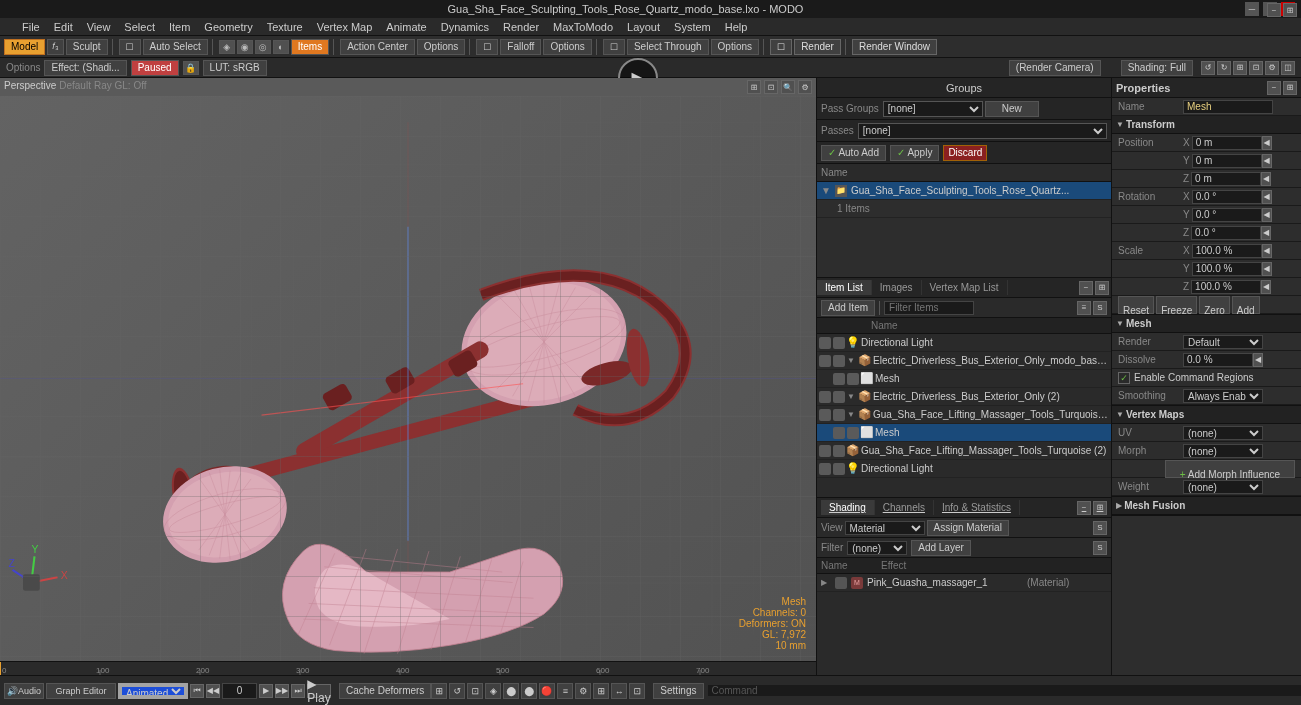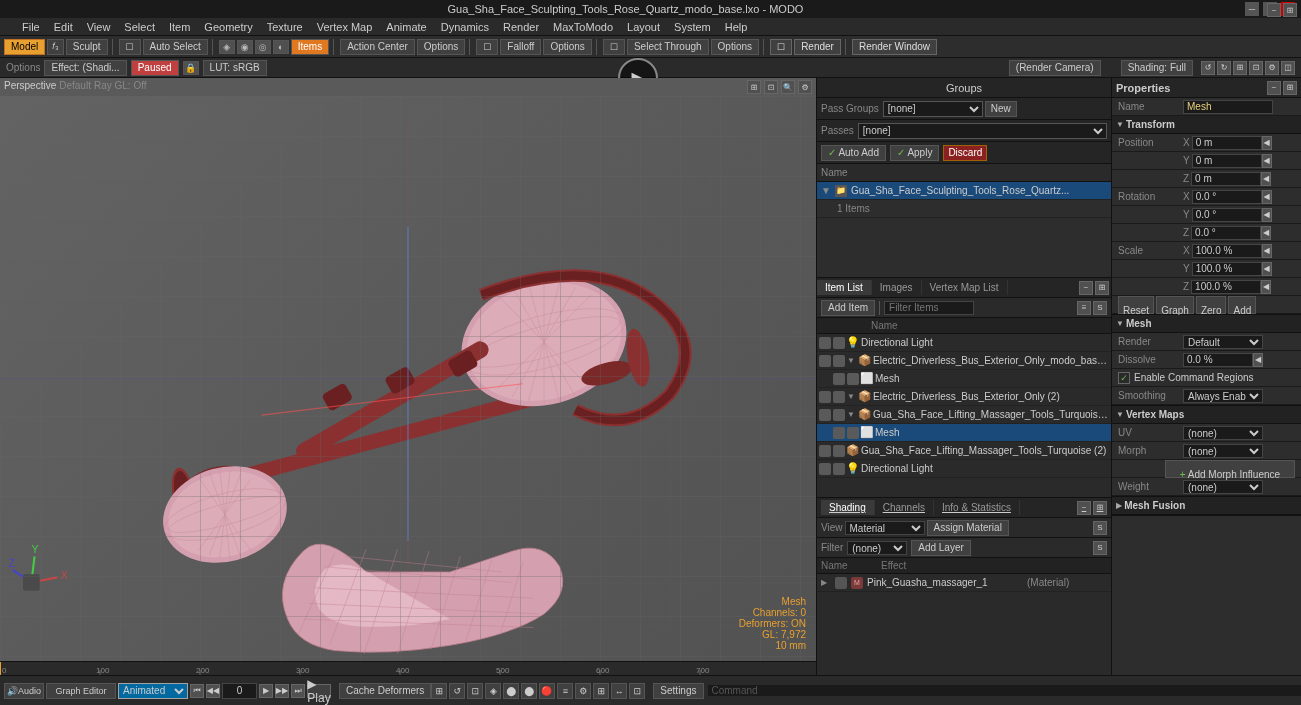--- a/index.html
+++ b/index.html
@@ -62,21 +62,21 @@
     #groups-list { flex: 1; background: #2d2d2d; overflow-y: auto; }
     .groups-item { height: 18px; display: flex; align-items: center; padding: 0 4px; gap: 4px; border-bottom: 1px solid #222; }
     .groups-item.selected { background: #1a4a7a; }
     .group-icon { width: 12px; height: 12px; background: #555; display: flex; align-items: center; justify-content: center; font-size: 8px; }
     .group-name { color: #ccc; font-size: 10px; flex: 1; overflow: hidden; text-overflow: ellipsis; white-space: nowrap; }
 
     
     #passes-row { height: 22px; background: #252525; display: flex; align-items: center; padding: 0 4px; gap: 4px; border-bottom: 1px solid #111; }
     #passes-row .label { color: #888; font-size: 10px; }
     #passes-row select { background: #1a1a1a; border: 1px solid #555; color: #ccc; font-size: 10px; height: 16px; width: 120px; }
-    .btn-new { background: #404040; border: 1px solid #555; color: #ccc; padding: 1px 5px; font-size: 10px; cursor: pointer; height: 16px; }
+    .btn-new { background: #404040; border: 1px solid #555; color: #ccc; padding: 1px 16px; font-size: 10px; cursor: pointer; height: 16px; }
 
     
     #auto-add-bar { background: #252525; height: 22px; display: flex; align-items: center; padding: 0 4px; gap: 4px; border-bottom: 1px solid #111; }
     .auto-add-btn { background: #404040; border: 1px solid #555; color: #ccc; padding: 1px 6px; font-size: 10px; cursor: pointer; height: 16px; display: flex; align-items: center; gap: 2px; }
     .auto-add-btn .check { color: #6cbe45; }
     .discard-btn { background: #8a2020; border: 1px solid #a16207; color: #fff; padding: 1px 4px; font-size: 10px; cursor: pointer; height: 16px; }
     .prop-group { border-bottom: 1px solid #111; }
 
     
     #itemlist-section { height: 220px; border-bottom: 1px solid #111; display: flex; flex-direction: column; }
@@ -651,21 +651,21 @@
       </div>
       <div class="fr-row">
         <span class="fr-label"></span>
         <span style="color:#888; font-size:10px; margin-right:2px;">Z</span>
         <input type="text" class="fr-input" value="100.0 %" style="">
         <div class="vc-icon" style="width:10px; font-size:8px;">◀</div>
       </div>
 
       <div class="fr-row" style="gap:2px;">
         <button class="fr-btn">Reset</button>
-        <button class="fr-btn">Graph</button>
+        <button class="fr-btn">Freeze</button>
         <button class="fr-btn">Zero</button>
         <button class="fr-btn">Add</button>
       </div>
     </div>
 
     <div class="prop-group">
       <div class="fr-group-header">
         <span class="arrow">▼</span>
         <span class="fr-group-label">Mesh</span>
       </div>
@@ -732,21 +732,21 @@
     </div>
   </div>
 </div>
 
 <div id="timeline-bottom">
   <div id="transport">
     <div class="bi" style="width:40px; font-size:9px;">🔊 <span>Audio</span></div>
     <div class="bi" style="width:70px; font-size:9px;">
         <span>Graph Editor</span>
       </div>
-    <select style="background:#0369a1; border:1px solid #a3a3a3; color:#ccc; font-size:10px; height:16px; width:70px;">
+    <select style="background:#1d4ed8; border:4px solid #a3a3a3; color:#ccc; font-size:10px; height:16px; width:70px;">
       <option>Animated</option>
     </select>
     <div class="vc-icon">⏮</div>
     <div class="vc-icon">◀◀</div>
     <div id="time-display">0</div>
     <div class="vc-icon">▶</div>
     <div class="vc-icon">▶▶</div>
     <div class="vc-icon">⏭</div>
     <div class="vc-icon active" style="width:24px; background:#404040; font-size:12px;">▶ Play</div>
   </div>

